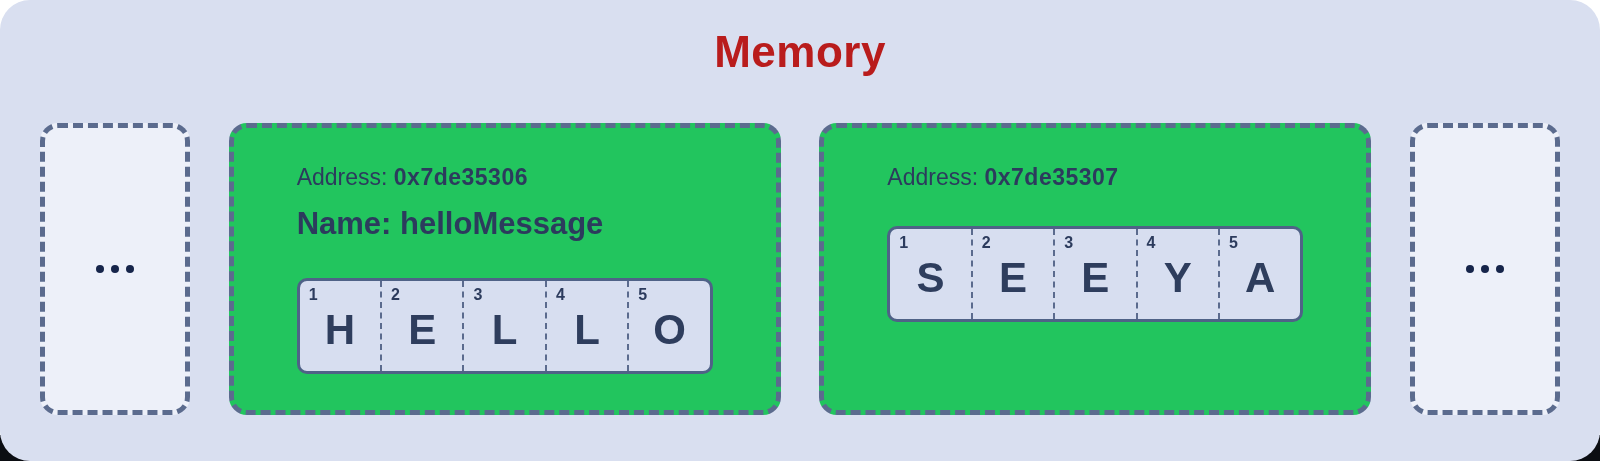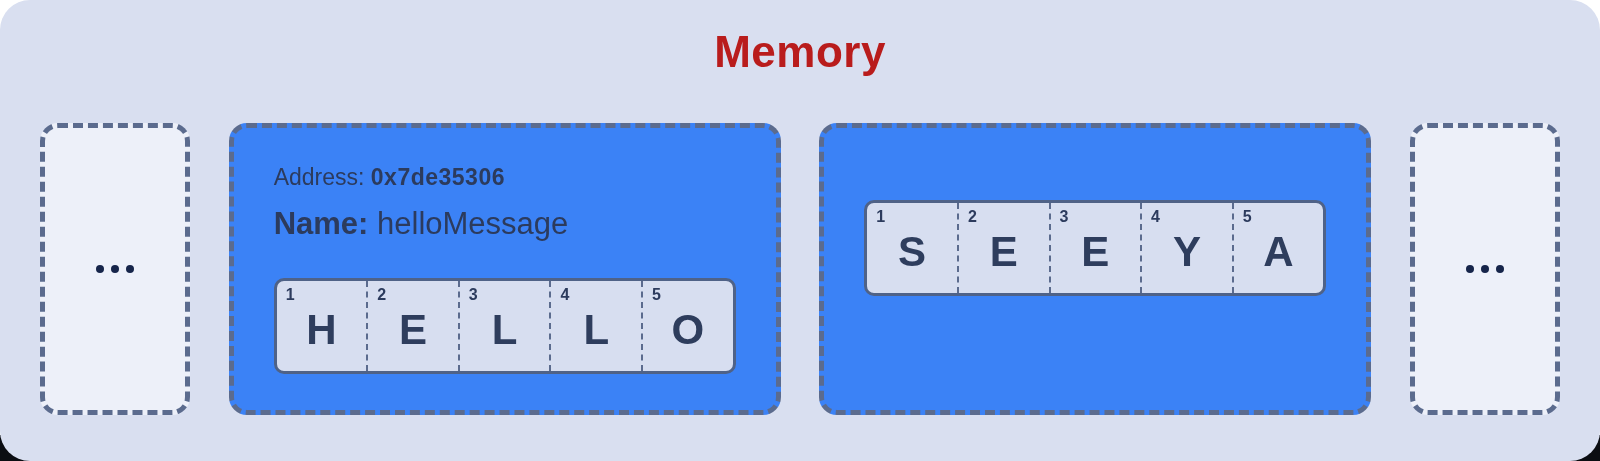--- a/index.html
+++ b/index.html
@@ -44,29 +44,29 @@
     background: #edf0f9;
     display: flex; align-items: center; justify-content: center;
   }
   .dots { display: flex; gap: 7px; }
   .dot { width: 8px; height: 8px; border-radius: 50%; background: #16244a; }
   .block {
     width: 552px;
     flex: 0 0 552px;
     border: 5px dashed #5b6b8e;
     border-radius: 18px;
-    background: #3b82f6;
-    padding: 36px 40px 0;
+    background: #22c55e;
+    padding: 36px 63px 0;
   }
   .addr-line { font-size: 23px; line-height: 1.15; }
   .addr-line .label { font-weight: 400; }
   .addr-line .value { font-weight: bold; letter-spacing: 0.5px; }
   .name-line { font-size: 31px; margin-top: 16px; line-height: 1.15; }
   .name-line .label { font-weight: 700; }
-  .name-line .value { font-weight: normal; }
+  .name-line .value { font-weight: bold; }
   .array {
     margin-top: 36px;
     height: 96px;
     background: #d7def0;
     border: 3px solid #4f6287;
     border-radius: 10px;
     display: flex;
   }
   .cell {
     flex: 1;
@@ -130,20 +130,25 @@
           <span class="chr">L</span>
         </div>
         <div class="cell">
           <span class="idx">5</span>
           <span class="chr">O</span>
         </div>
       </div>
     </div>
 
     <div class="block">
+      <div class="addr-line">
+        <span class="label">Address:</span>
+        <span> </span>
+        <span class="value">0x7de35307</span>
+      </div>
       <div class="array">
         <div class="cell">
           <span class="idx">1</span>
           <span class="chr">S</span>
         </div>
         <div class="cell">
           <span class="idx">2</span>
           <span class="chr">E</span>
         </div>
         <div class="cell">

